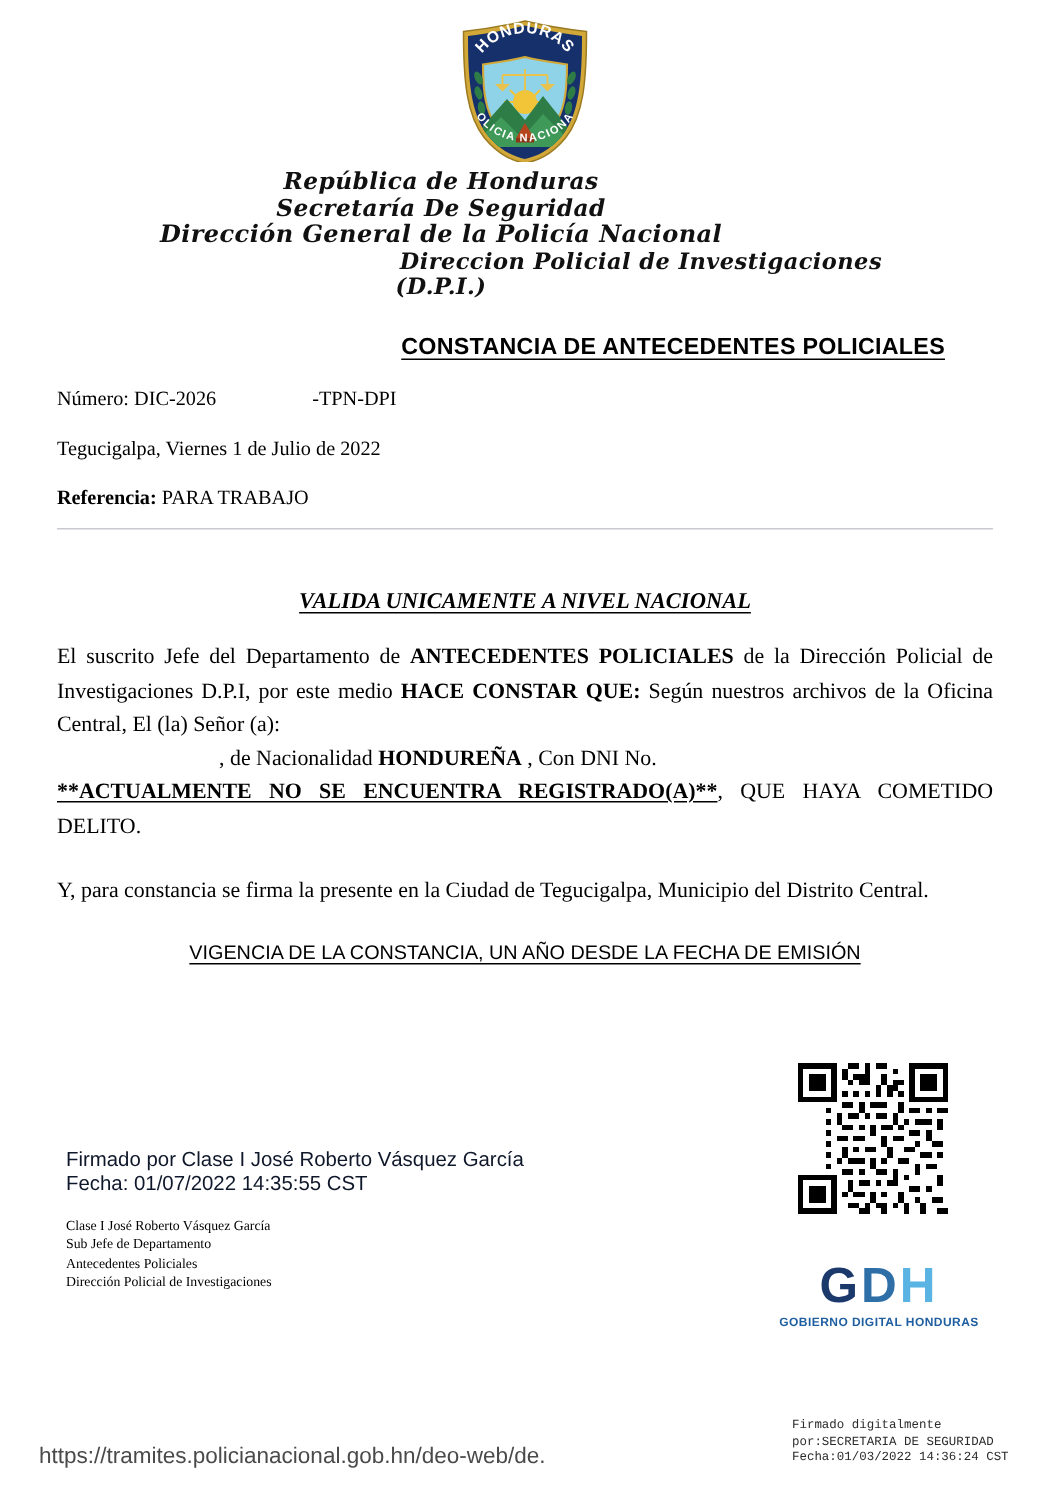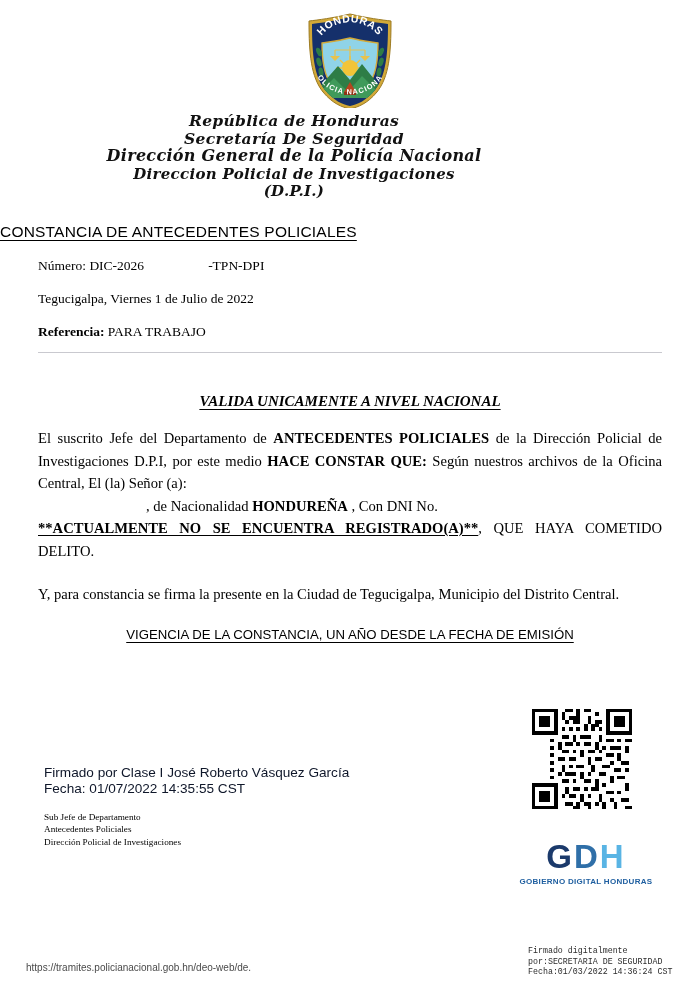--- a/index.html
+++ b/index.html
@@ -40,35 +40,36 @@
     color: #111;
     line-height: 1.14;
   }
   #letterhead .lh {
     display: block;
     letter-spacing: .3px;
   }
   .lh-1 { font-size: 15.5px; }
   .lh-2 { font-size: 15.5px; }
   .lh-3 { font-size: 16px; }
-  .lh-4 { font-size: 15px; }
+  .lh-4 { font-size: 15px; text-align: right; }
   .lh-5 { font-size: 15px; }
 
   
   #doc-title {
     position: absolute;
     top: 223px;
     left: 0;
     width: 630px;
-    text-align: left;
+    text-align: right;
     font-family: "Liberation Sans", "DejaVu Sans", sans-serif;
     font-size: 15.5px;
     letter-spacing: .2px;
     text-decoration: underline;
     text-underline-offset: 3px;
+    font-weight: bold;
   }
 
   
   #meta {
     position: absolute;
     top: 258px;
     left: 38px;
     width: 624px;
     font-size: 13.5px;
   }
@@ -197,21 +198,21 @@
     color: #1f5fa0;
     margin-top: 3px;
   }
 
   
   #footer-url {
     position: absolute;
     top: 962px;
     left: 26px;
     font-family: "Liberation Sans", "DejaVu Sans", sans-serif;
-    font-size: 10px;
+    font-size: 15px;
     color: #4a4a4a;
   }
   #digital-sign {
     position: absolute;
     top: 946px;
     left: 528px;
     width: 160px;
     font-family: Liberation Mono, monospace;
     font-size: 8.3px;
     line-height: 10.5px;
@@ -436,20 +437,21 @@
       <rect x="26" y="27" width="2" height="1"></rect>
     <rect x="12" y="27" width="2" height="1"></rect>
       <rect x="16" y="27" width="1" height="1"></rect>
   </g>
 </svg>
 
 <div id="signature-block">
   <div class="sig-head">Firmado por Clase I José Roberto Vásquez García</div>
   <div class="sig-head">Fecha: 01/07/2022 14:35:55 CST</div>
   <div id="sig-details">
+    <div>Clase I José Roberto Vásquez García</div>
     <div>Sub Jefe de Departamento</div>
     <div>Antecedentes Policiales</div>
     <div>Dirección Policial de Investigaciones</div>
   </div>
 </div>
 
 <div id="gdh-logo">
   <div id="gdh-letters"><span class="g">G</span><span class="d">D</span><span class="h">H</span></div>
   <div id="gdh-tagline">GOBIERNO DIGITAL HONDURAS</div>
 </div>

